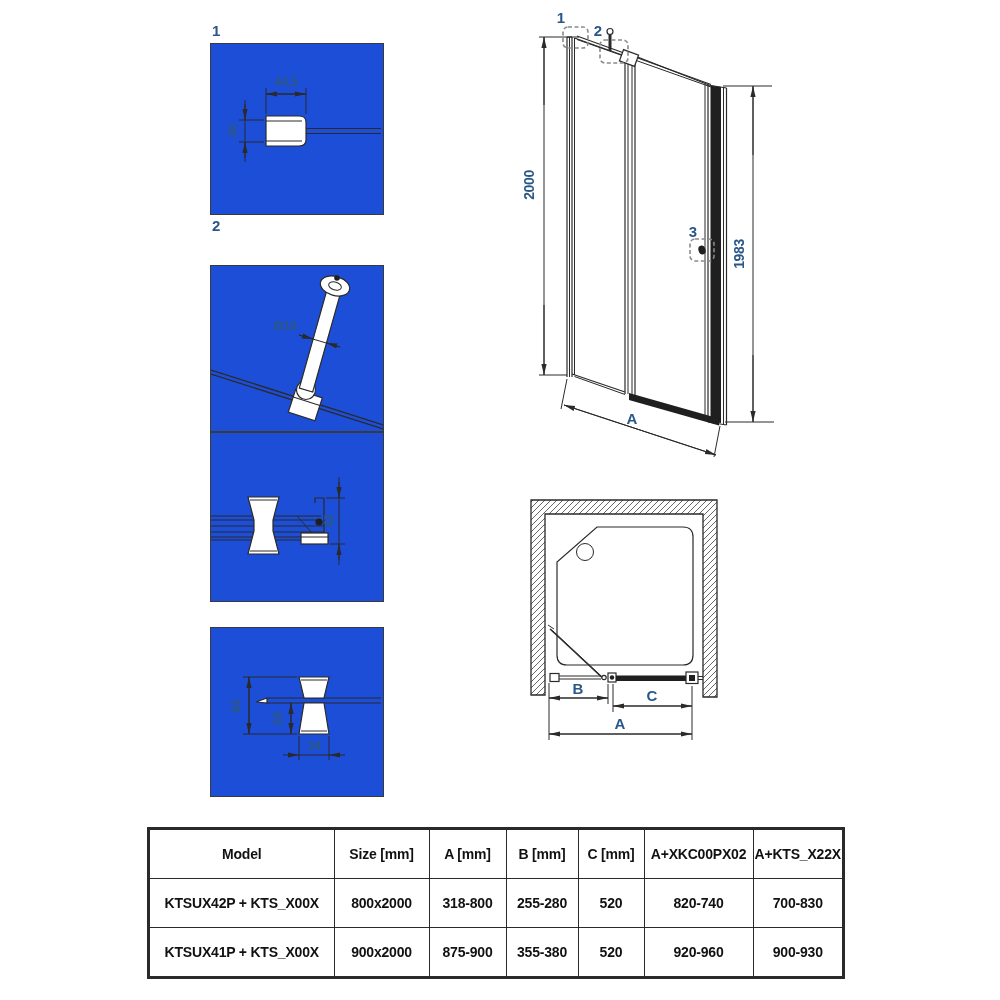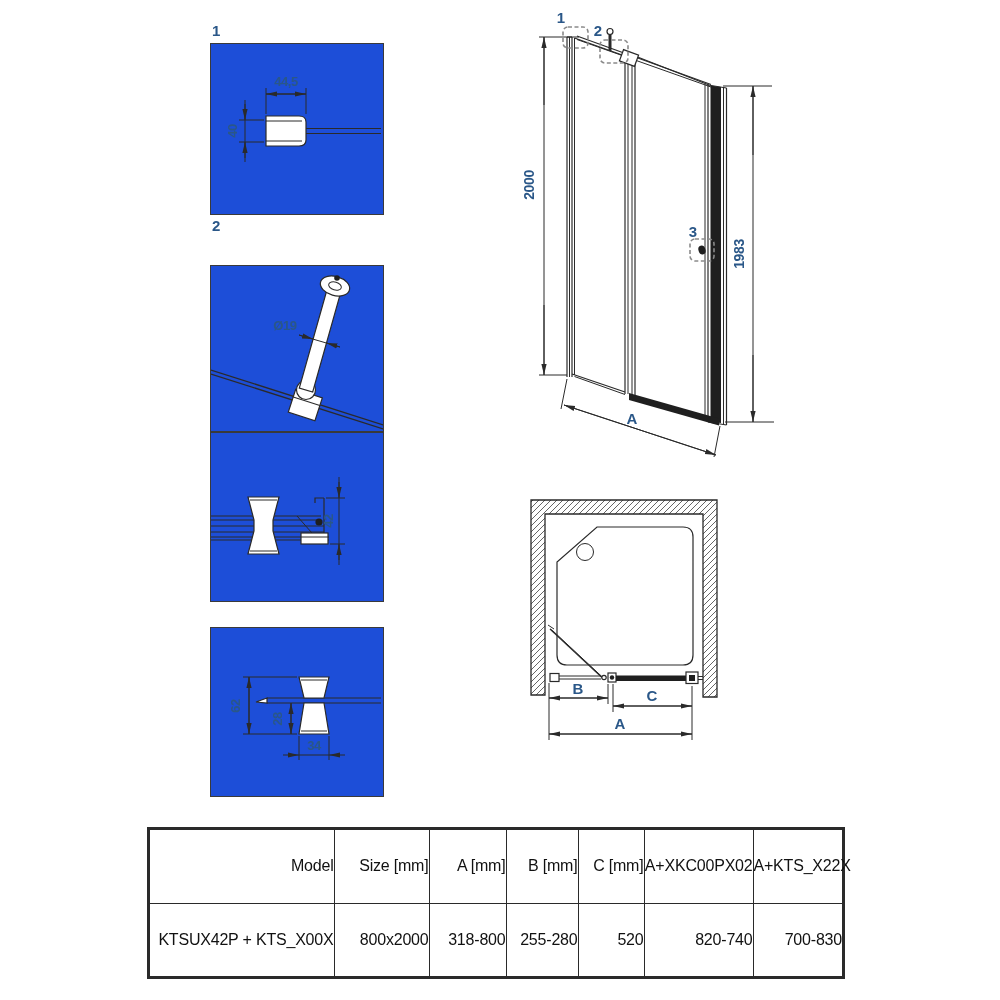--- a/index.html
+++ b/index.html
@@ -12,22 +12,22 @@
   .dimtxt{fill:#2a5788;font-size:13px;font-weight:bold;letter-spacing:-0.4px;}
   .dimbig{fill:#2a5788;font-size:15px;font-weight:bold;}
   .ln{stroke:#2a2a2a;stroke-width:1.2;fill:none;}
   .thin{stroke:#2a2a2a;stroke-width:1;fill:none;}
   .dimln{stroke:#2a2a2a;stroke-width:1;fill:none;}
   .wht{fill:#ffffff;stroke:#2a2a2a;stroke-width:1.2;}
   .drk{fill:#1f1f1f;stroke:none;}
   .dash{fill:none;stroke:#8a8a8a;stroke-width:1.6;stroke-dasharray:4 2.5;}
   table.spec{position:absolute;left:148px;top:828px;width:694px;height:150px;
     border-collapse:collapse;table-layout:fixed;background:#fff;}
-  table.spec td,table.spec th{border:1.4px solid #2a2a2a;text-align:right;vertical-align:middle;
-    font-size:16px;font-weight:normal;color:#111;letter-spacing:-0.2px;padding:0;}
+  table.spec td,table.spec th{border:1.4px solid #2a2a2a;text-align:center;vertical-align:middle;
+    font-size:14px;font-weight:bold;color:#111;letter-spacing:-0.2px;padding:0;}
   table.spec{border:2.5px solid #2a2a2a;outline:1px solid #2a2a2a;}
 </style>
 </head>
 <body>
 
 <div class="page">
 
   <div class="detail-num" style="left:212px;top:24px;">1</div>
   <div class="detail-num" style="left:212px;top:219px;">2</div>
   <div class="detail-num" style="left:212px;top:414px;">3</div>
@@ -299,16 +299,25 @@
     </tr>
     <tr>
       <td>KTSUX42P + KTS_X00X</td>
       <td>800x2000</td>
       <td>318-800</td>
       <td>255-280</td>
       <td>520</td>
       <td>820-740</td>
       <td>700-830</td>
     </tr>
+    <tr>
+      <td>KTSUX41P + KTS_X00X</td>
+      <td>900x2000</td>
+      <td>875-900</td>
+      <td>355-380</td>
+      <td>520</td>
+      <td>920-960</td>
+      <td>900-930</td>
+    </tr>
   </tbody>
     </table>
 
 </div>
 
 </body></html>

